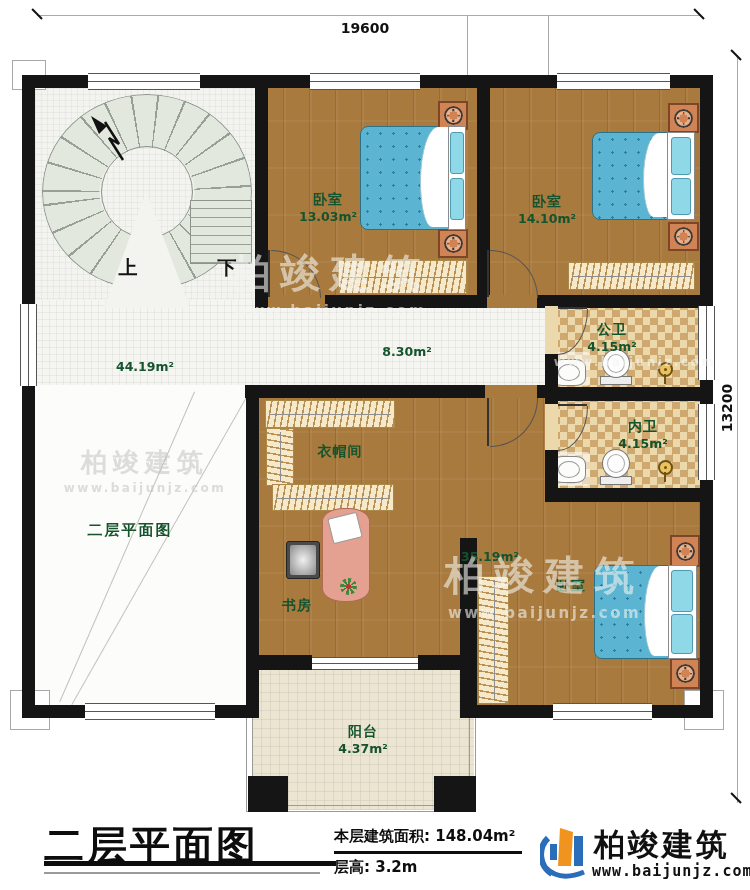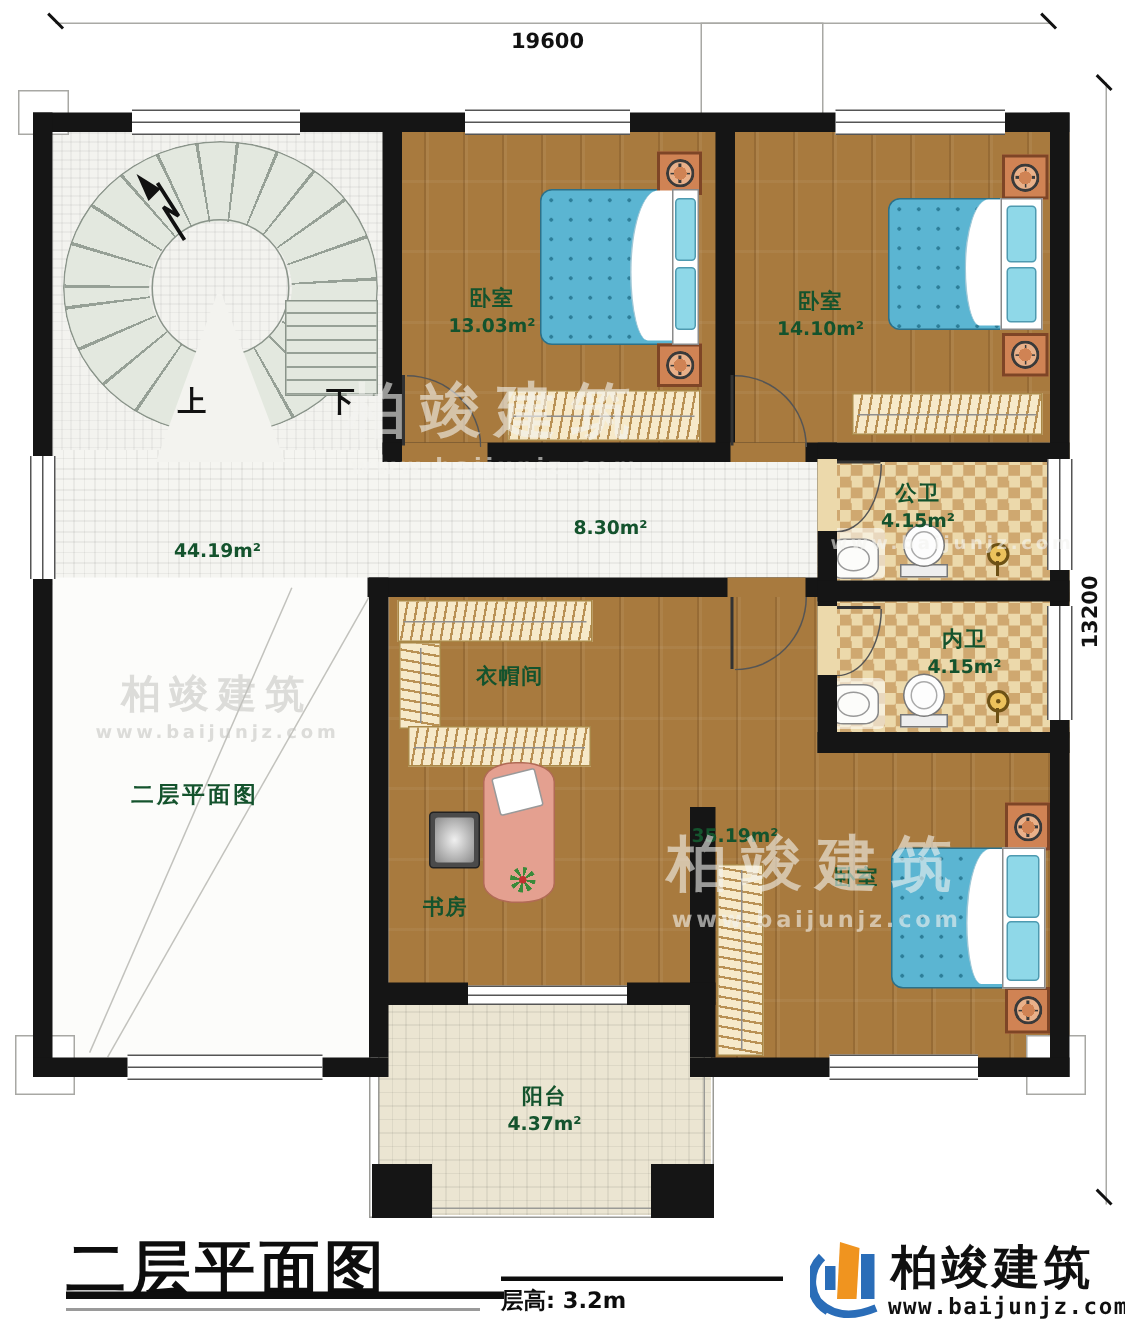--- a/index.html
+++ b/index.html
@@ -306,20 +306,24 @@
     <span class="t1">柏竣建筑</span>
     <span class="t2">www.baijunjz.com</span>
   </div>
   <div class="wm wm-light wm-sm" style="left:535px;top:355px;width:200px;">
     <span class="t2">www.baijunjz.com</span>
   </div>
 
   <div class="abs tb-title" style="left:44px;top:818px;">二层平面图</div>
   <div class="abs hline" style="left:44px;top:861px;width:292px;height:5px;"></div>
   <div class="abs" style="left:44px;top:872px;width:276px;height:2px;background:#9a9a9a;z-index:50;"></div>
+  <div class="abs tb-row" style="left:334px;top:827px;">
+    <span>本层建筑面积:</span>
+    <span>148.04m²</span>
+  </div>
   <div class="abs hline" style="left:334px;top:851px;width:188px;height:3px;"></div>
   <div class="abs tb-row" style="left:334px;top:858px;">
     <span>层高:</span>
     <span>3.2m</span>
   </div>
   <svg class="abs" style="left:540px;top:820px;z-index:50;" width="50" height="62" viewBox="0 0 50 62">
     <path d="M12 54 A23 23 0 0 1 8 18" stroke="#2a6db8" stroke-width="6" fill="none"></path>
     <rect x="10" y="24" width="7" height="16" fill="#2a6db8"></rect>
     <polygon points="20,8 33,12 31,46 18,46" fill="#f0941f"></polygon>
     <rect x="34" y="16" width="9" height="30" fill="#2a6db8"></rect>

